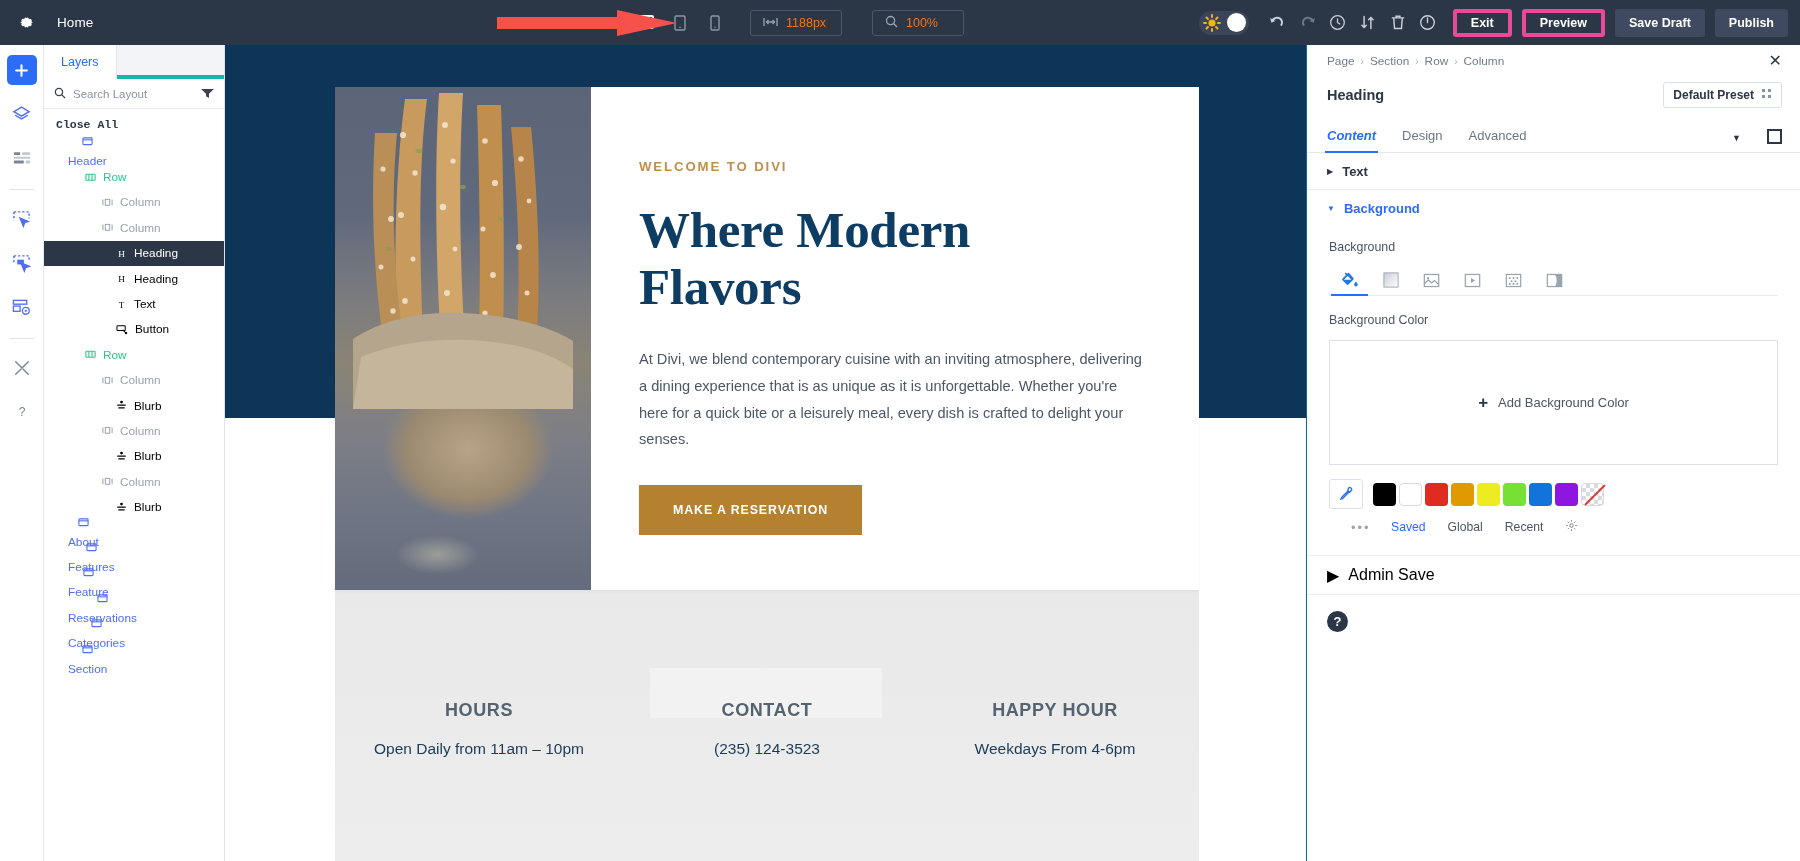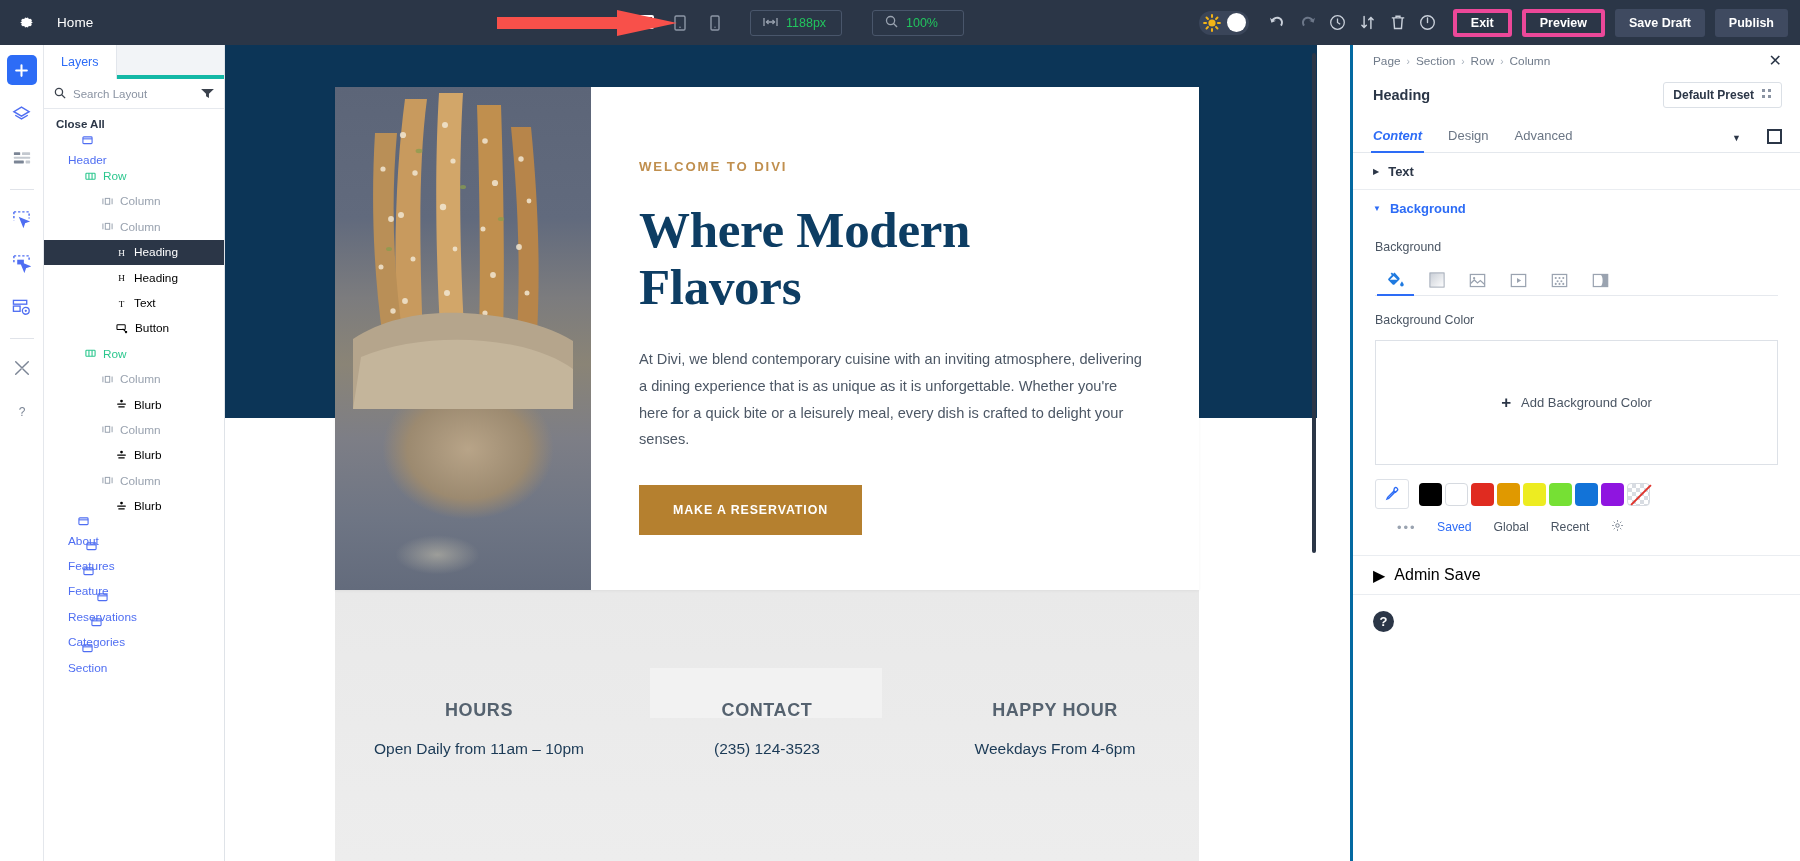--- a/index.html
+++ b/index.html
@@ -40,21 +40,21 @@
   .dev-off svg { stroke: #8d97a6; }
 
   .field-box {
     display: flex; align-items: center; gap: 8px;
     height: 26px; border: 1px solid #49566b; border-radius: 3px;
     padding: 0 12px; margin-left: 22px;
     color: #8d97a6; font-size: 12.5px;
   }
   .field-box.w1 { width: 92px; }
   .field-box.w2 { width: 92px; margin-left: 30px; }
-  .field-val { color: #22c55e; font-size: 12.5px; }
+  .field-val { color: #f97316; font-size: 12.5px; }
 
   .topbar-right { display: flex; align-items: center; padding-right: 12px; gap: 0px; }
   .toggle-pill {
     width: 50px; height: 24px; border-radius: 13px; background: #3a4559;
     display: flex; align-items: center; justify-content: space-between;
     padding: 0 2px; margin-right: 14px; cursor: pointer;
   }
   .toggle-sun { width: 18px; height: 18px; margin-left: 2px; }
   .toggle-knob { width: 19px; height: 19px; border-radius: 50%; background: #ffffff; margin-right: 1px; }
 
@@ -104,20 +104,21 @@
   .search-row {
     height: 30px; display: flex; align-items: center; padding: 0 10px;
     border-bottom: 1px solid #e6e9ee; gap: 7px;
   }
   .search-row .sinput { flex: 1; font-size: 11.5px; color: #8a93a2; }
   .filter-ic { color: #3b424d; cursor: pointer; }
 
   .close-all {
     font-size: 11.5px; font-weight: bold; color: #2b3647;
     padding: 9px 0 8px 12px;
+    font-family: Liberation Mono, monospace;
   }
 
   .layer-row {
     height: 25.4px; display: flex; align-items: center; cursor: pointer;
     font-size: 11.8px; white-space: nowrap;
   }
   .layer-row .lbl { display: flex; align-items: center; gap: 7px; }
   .layer-row.selected { background: #2b3647; }
   .layer-row.selected .lbl { color: #ffffff; }
   .lv-section { color: #4f6ef2; }
@@ -197,22 +198,22 @@
   }
   .stat-v { color: #1b3a56; font-size: 15.5px; margin-top: 19px; }
 
   .canvas-scroll {
     position: absolute; right: 1px; top: 8px; width: 4px; height: 500px;
     background: #2b3647; border-radius: 2px;
   }
 
   
   .rpanel {
-    position: absolute; right: 0; top: 45px; width: 450px; height: 816px;
-    background: #ffffff; border-left: 3px solid #0369a1;
+    position: absolute; right: 0; top: 45px; width: 494px; height: 816px;
+    background: #ffffff; border-left: 1px solid #0369a1;
     z-index: 20;
   }
   .rp-crumb {
     height: 32px; display: flex; align-items: center; justify-content: space-between;
     padding: 0 18px 0 20px; font-size: 11.8px; color: #707b8a;
   }
   .rp-crumb .crumbs { display: flex; align-items: center; gap: 6px; }
   .crumb-sep { color: #a9b2bd; font-size: 10px; }
   .crumb-i { cursor: pointer; }
   .rp-close { color: #2b3647; cursor: pointer; font-size: 16px; line-height: 1; }

